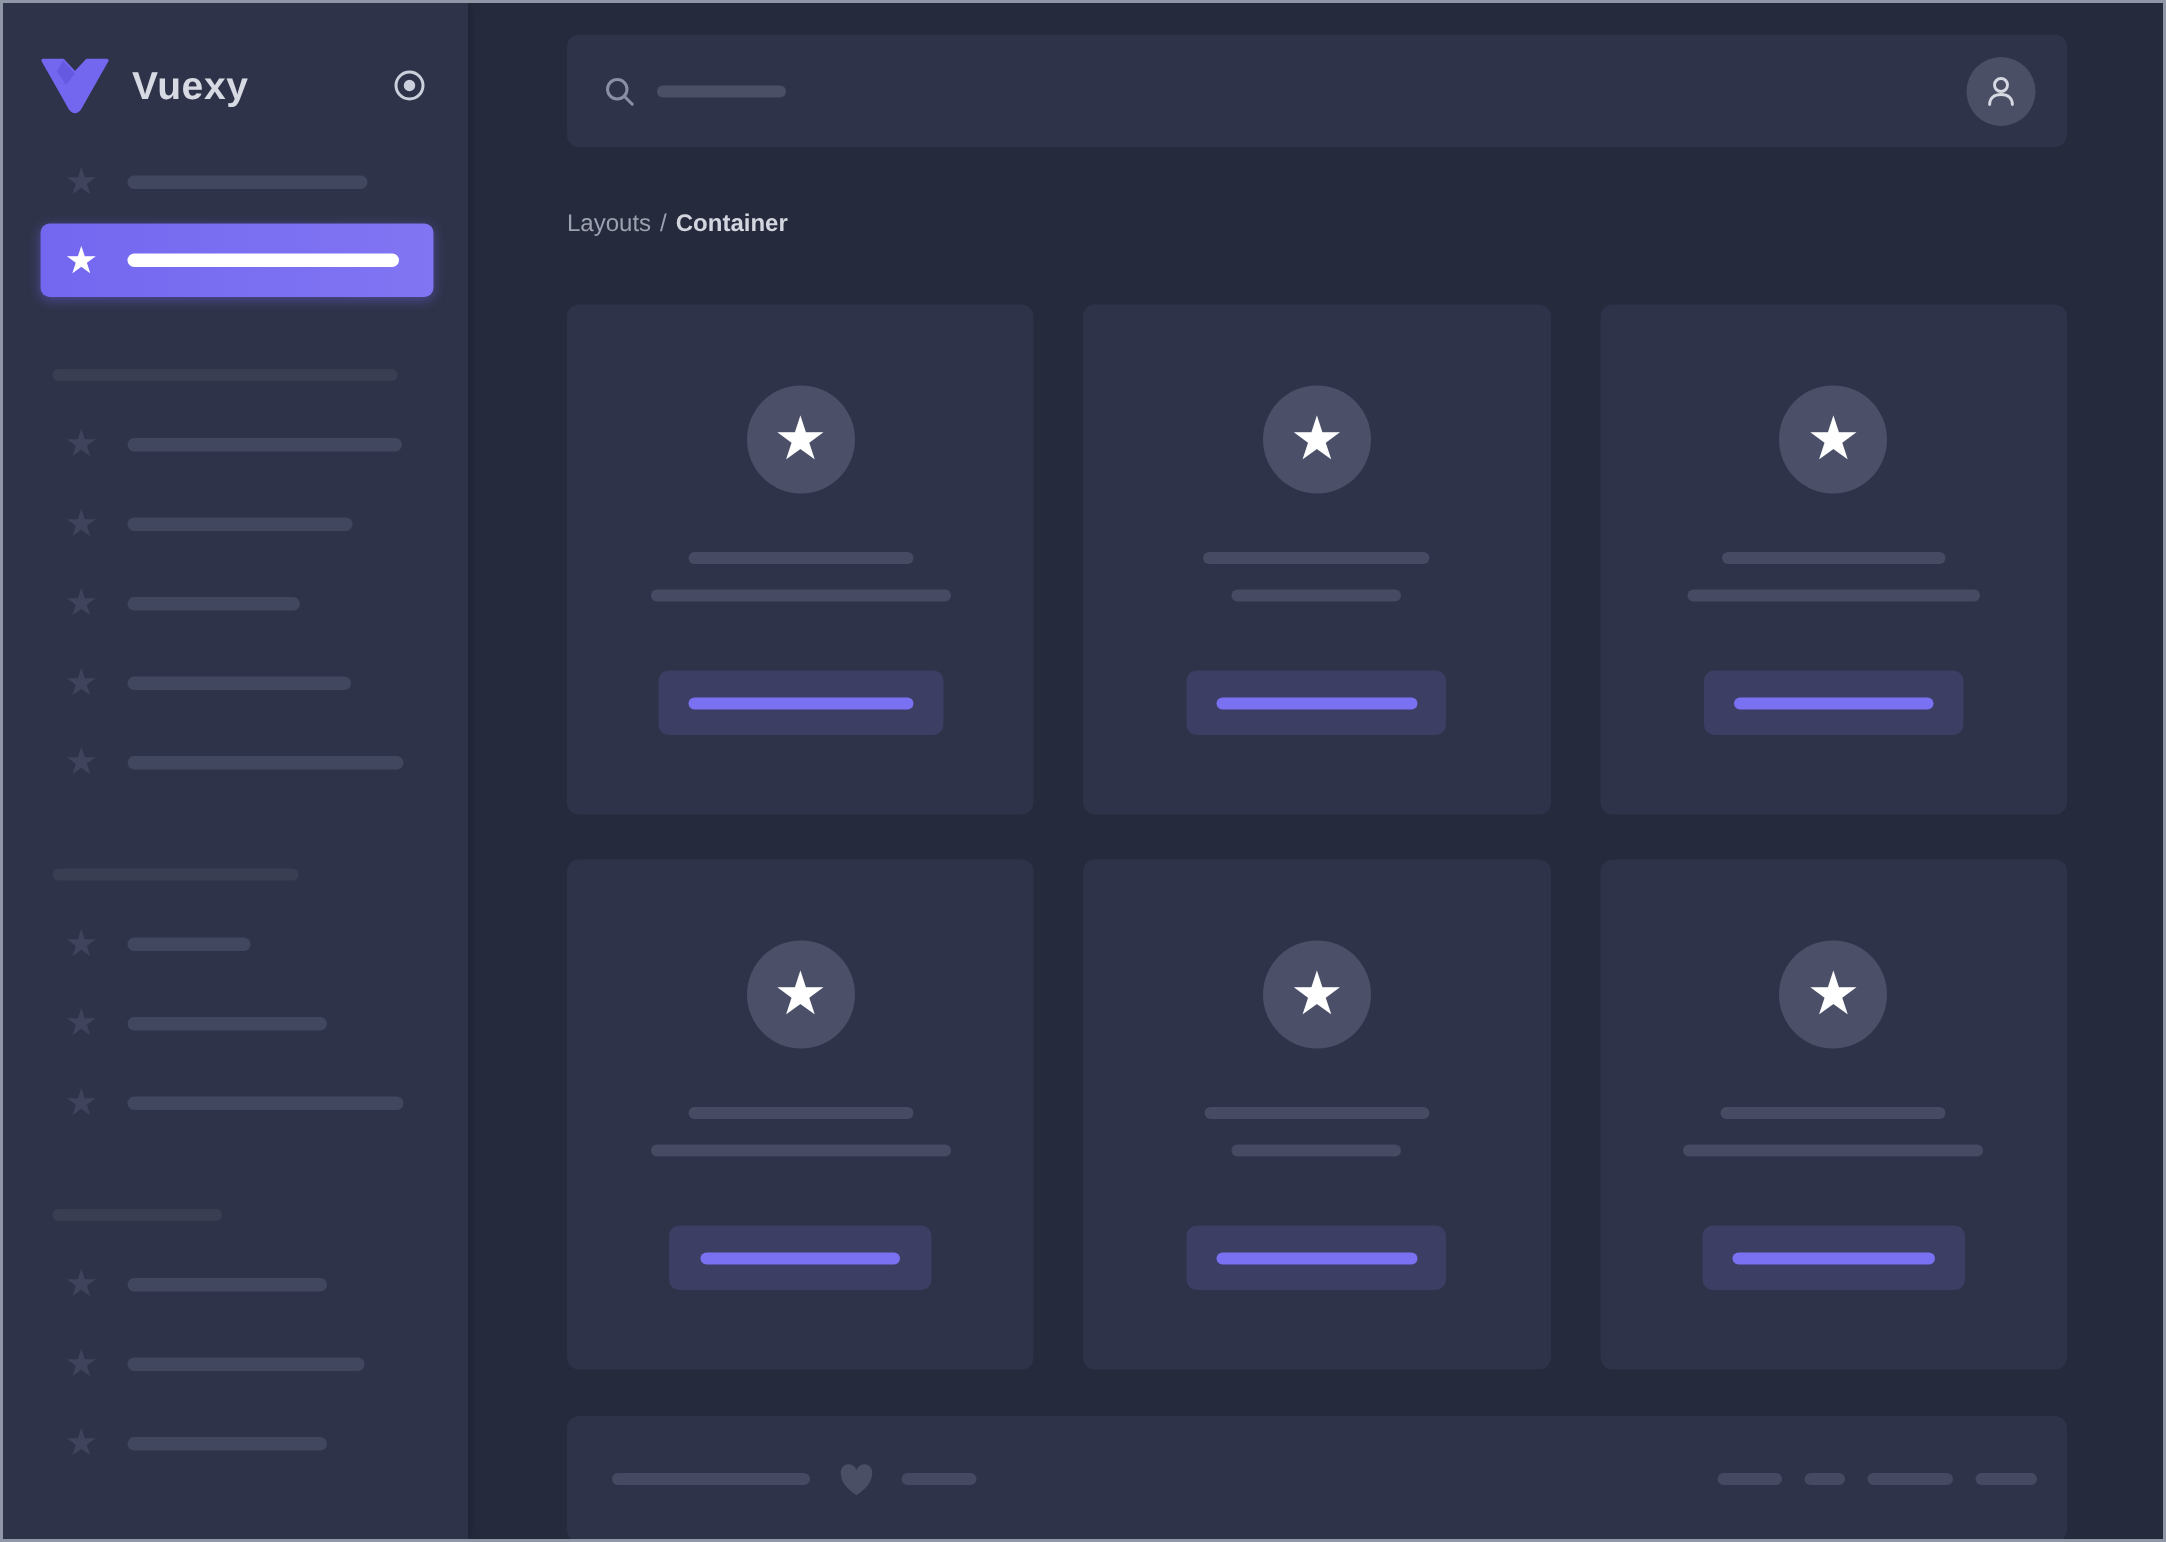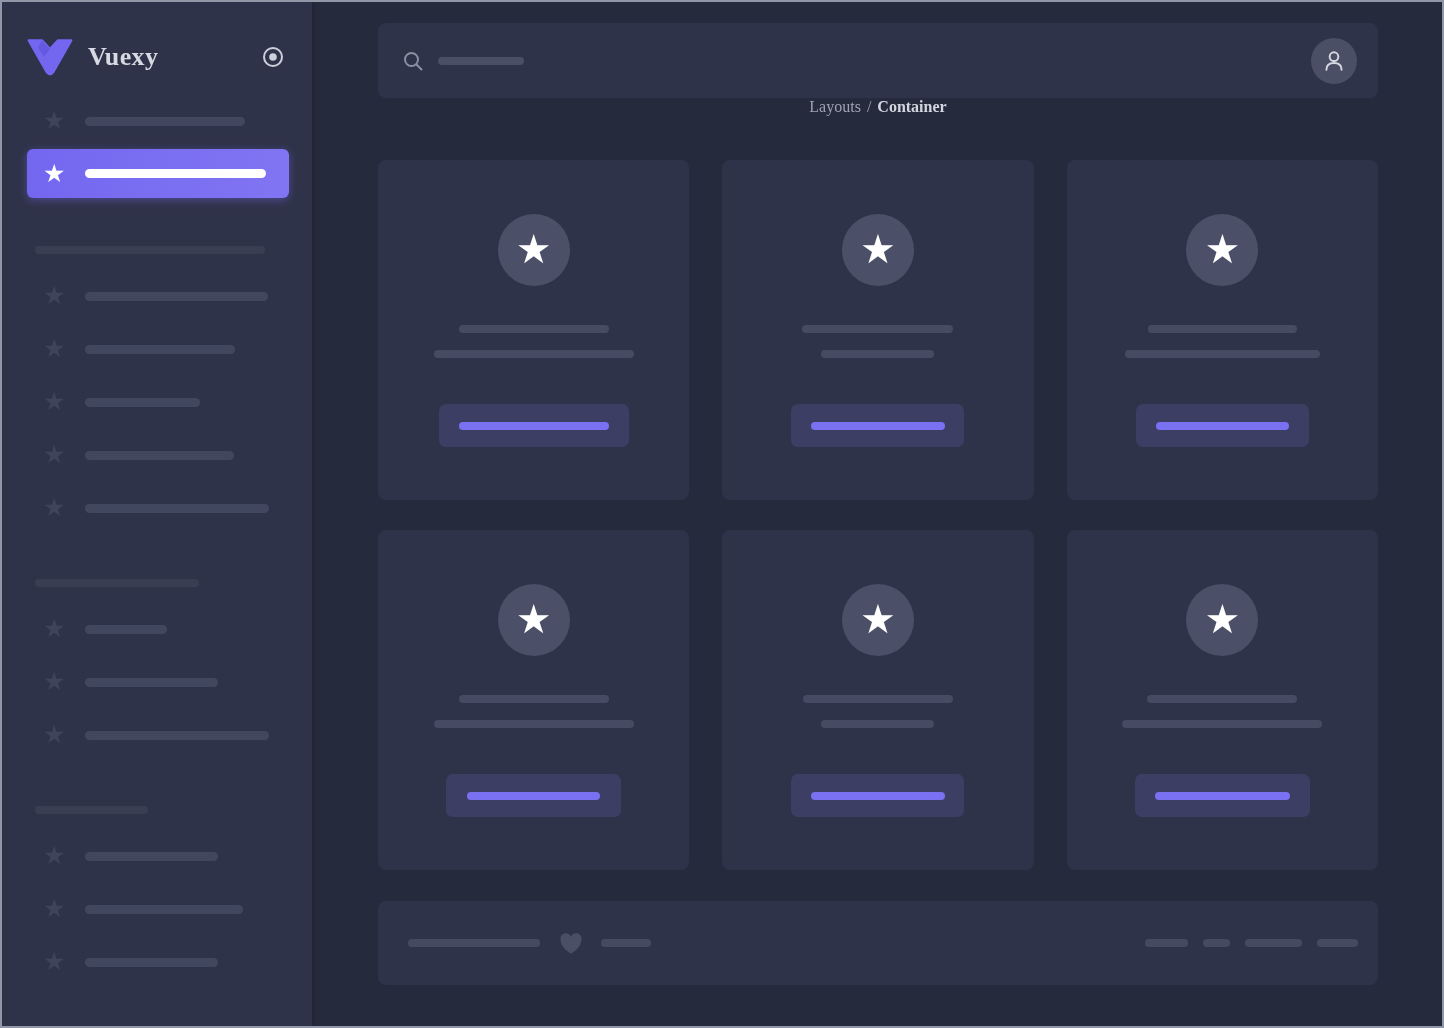--- a/index.html
+++ b/index.html
@@ -3,21 +3,21 @@
 <meta charset="utf-8">
 <style>
   html,body{margin:0;padding:0;}
   body{
     width:1444px;height:1028px;box-sizing:border-box;overflow:hidden;
     background:var(--page-bg,#252a3d);
     border:2px solid #9097a6;
     font-family:"Liberation Sans", sans-serif;
     -webkit-font-smoothing:antialiased;
   }
-  .page{display:flex;width:100%;height:100%;font-family:Liberation Serif, serif;}
+  .page{display:flex;width:100%;height:100%;}
 
   
   .sidebar{
     width:310px;flex:none;box-sizing:border-box;height:100%;
     background:var(--panel-bg,#2f3349);
     padding:35px 23px 0 25px;
     box-shadow:2px 0 6px rgba(0,0,0,.18);
   }
   .logo-row{display:flex;align-items:center;height:40px;}
   .logo-mark{width:46px;height:38px;flex:none;display:block;}
@@ -64,21 +64,21 @@
   }
   .search-zone{display:flex;align-items:center;flex:1;cursor:text;}
   .search-icon{width:22px;height:22px;flex:none;}
   .search-skel{height:8px;border-radius:4px;margin-left:14px;background:#4a4f66;}
   .avatar{
     width:46px;height:46px;border-radius:50%;background:#4a4f66;flex:none;
     display:flex;align-items:center;justify-content:center;cursor:pointer;
   }
   .avatar svg{width:26px;height:26px;}
 
-  .breadcrumb{font-size:16px;color:#9ea1b0;text-align:center;}
+  .breadcrumb{margin-top:43px;font-size:16px;color:#9ea1b0;}
   .breadcrumb .sep{margin:0 6px;}
   .breadcrumb .current{color:#d4d6df;font-weight:bold;}
 
   .cards{
     display:grid;grid-template-columns:repeat(3,1fr);gap:30px 33px;margin-top:44px;
   }
   .card{
     height:340px;border-radius:8px;background:var(--panel-bg,#2f3349);
     display:flex;flex-direction:column;align-items:center;box-sizing:border-box;
   }

